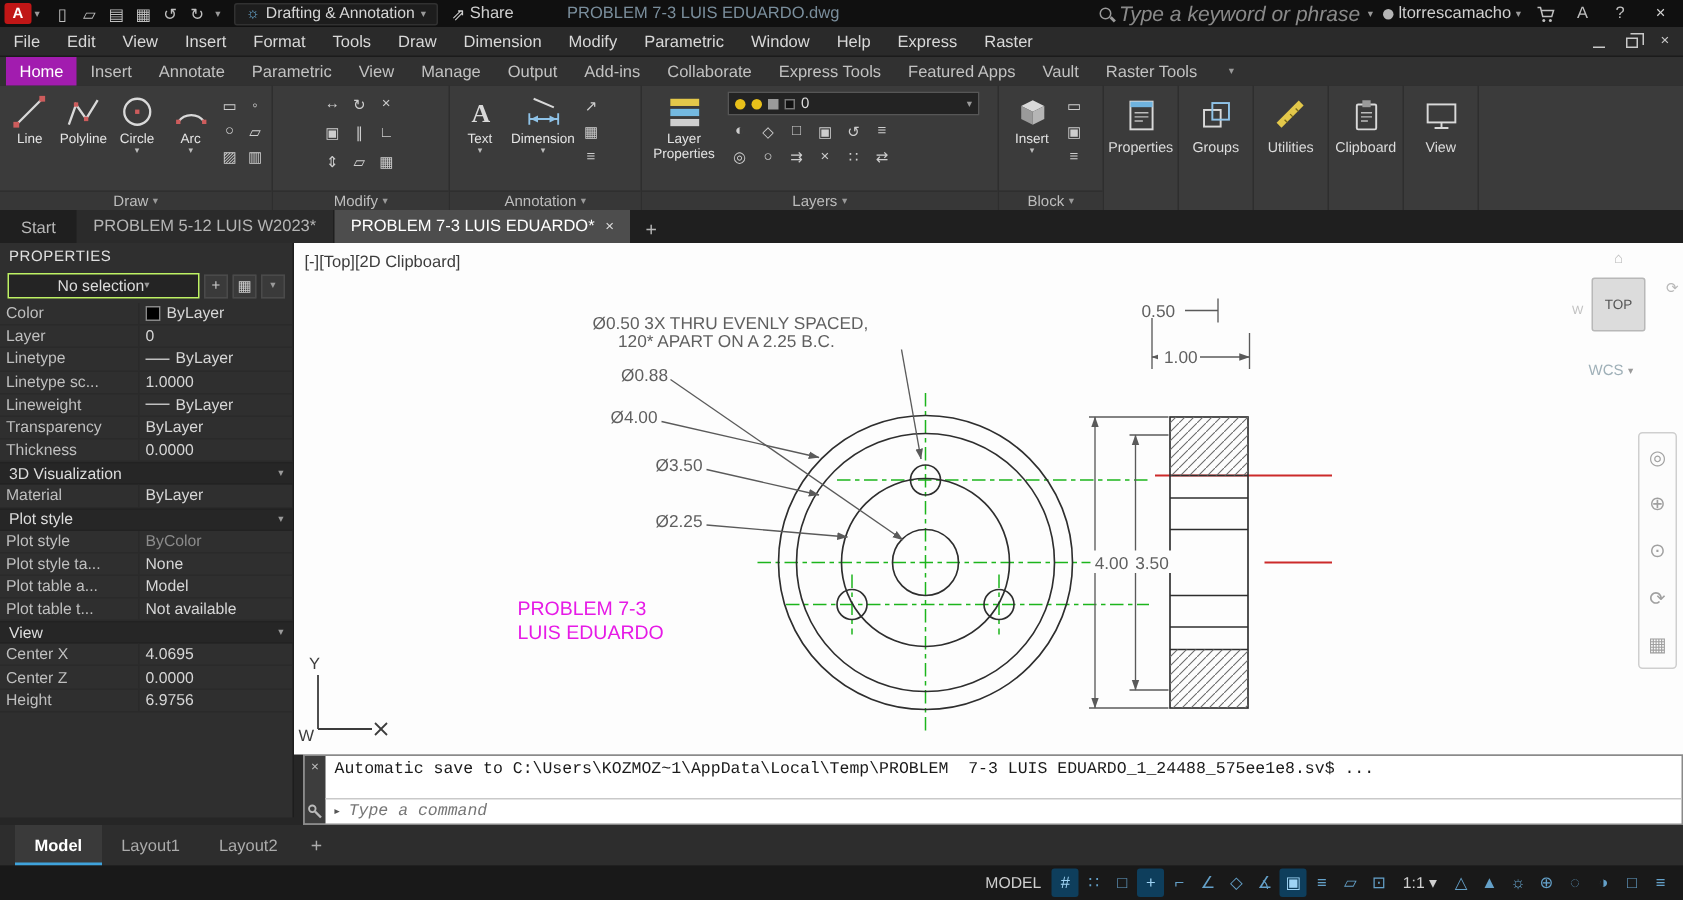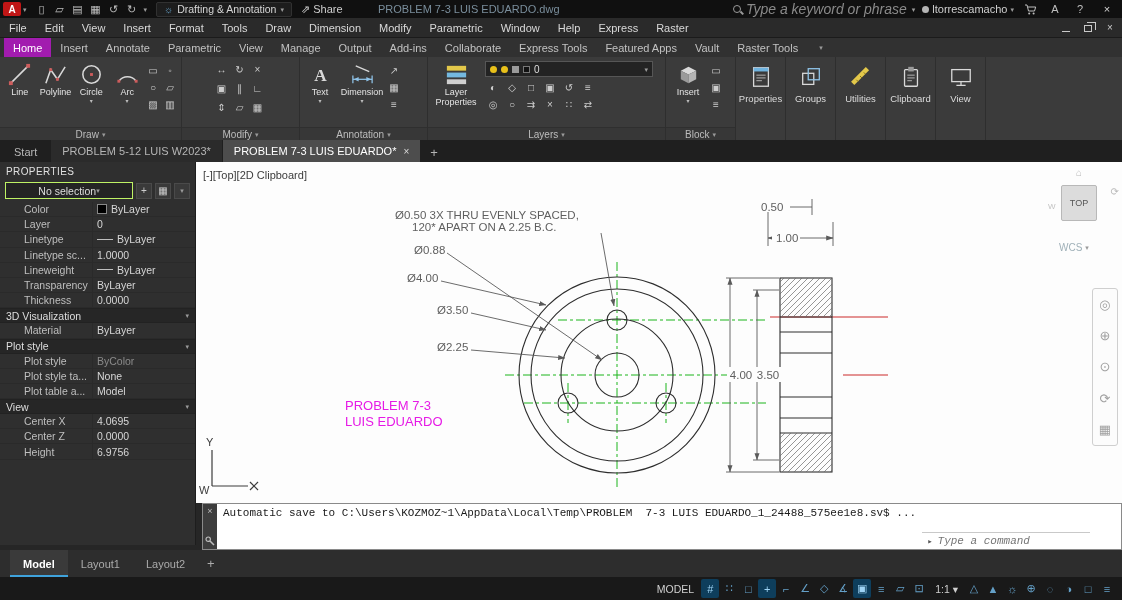--- a/index.html
+++ b/index.html
@@ -80,30 +80,30 @@
 #navbar{position:absolute;left:1092px;top:126px;width:26px;height:158px;background:rgba(252,252,252,.94);border:1px solid #cfcfcf;border-radius:3px;display:flex;flex-direction:column;align-items:center;justify-content:space-around;color:#a0a0a0;font-size:13px;z-index:3}
 .nav-item{width:22px;height:20px;display:flex;align-items:center;justify-content:center}
 
 #palette{position:absolute;left:0;top:162px;width:196px;height:383px;background:#2f2f2f;border-right:1px solid #1d1d1d;color:#c9c9c9;font-size:10.5px;display:flex;flex-direction:column;z-index:10}
 .pal-title{height:18px;display:flex;align-items:center;gap:5px;padding:0 6px;color:#e0e0e0;font-size:10px;letter-spacing:.4px}
 .sel-row{display:flex;align-items:center;gap:3px;padding:2px 5px 3px}
 .sel-combo{flex:1;height:17px;background:#242424;border:1px solid #bef264;display:flex;align-items:center;justify-content:center;padding:0 5px;color:#ddd}
 .sel-icon{width:16px;height:16px;background:#3a3a3a;border:1px solid #4a4a4a;display:flex;align-items:center;justify-content:center;color:#cddepx;color:#cdcdcd;font-size:10px}
 .sec-h{height:15px;background:#262626;display:flex;align-items:center;justify-content:space-between;padding:0 6px;color:#ddd;border-top:1px solid #222;border-bottom:1px solid #222}
 .prop-row{height:15.2px;display:flex;border-bottom:1px solid #2a2a2a}
-.prop-k{width:92px;padding-left:24px;display:flex;align-items:center;color:#bfbfbf;overflow:hidden;white-space:nowrap}
+.prop-k{width:92px;padding-left:4px;display:flex;align-items:center;color:#bfbfbf;overflow:hidden;white-space:nowrap}
 .prop-v{flex:1;display:flex;align-items:center;padding-left:4px;color:#d6d6d6;border-left:1px solid #2a2a2a;overflow:hidden;white-space:nowrap}
 .prop-v.dim{color:#8b8b8b}
 .prop-v.swatch::before{content:"";width:8px;height:8px;background:#000;border:1px solid #888;margin-right:4px;flex:none}
 .prop-v.linesample::before{content:"";width:16px;height:0;border-top:1px solid #c0c0c0;margin-right:4px;flex:none}
 
 #cmdpanel{position:absolute;left:202px;top:503px;width:920px;height:47px;background:#fff;border:1px solid #8a8a8a;display:flex;z-index:11}
 .cmd-grip{width:14px;background:#3d3d3d;display:flex;flex-direction:column;align-items:center;justify-content:space-between;padding:3px 0}
 .cmd-grip .gx{color:#bbb;font-size:9px;line-height:9px}
-.cmd-main{flex:1;display:flex;font-family:"Liberation Mono","DejaVu Sans Mono",monospace;font-size:11px;color:#1a1a1a;min-width:0}
+.cmd-main{flex:1;display:flex;flex-direction:column;font-family:"Liberation Mono","DejaVu Sans Mono",monospace;font-size:11px;color:#1a1a1a;min-width:0}
 .cmd-hist{padding:2px 6px 0;line-height:14px;white-space:pre;overflow:hidden}
 .cmd-input-row{margin-top:auto;height:17px;border-top:1px solid #c9c9c9;display:flex;align-items:center;padding:0 5px;gap:5px}
 .cmd-prompt{color:#555;font-size:9px}
 .cmd-input-row input{flex:1;border:none;outline:none;font-style:italic;font-size:11px;font-family:"Liberation Mono","DejaVu Sans Mono",monospace;color:#555;background:transparent}
 
 #layoutbar{position:absolute;left:0;top:550px;width:1122px;height:27px;background:#2d2d2d;display:flex;align-items:stretch;padding-left:10px;font-size:11px;color:#ababab;z-index:12}
 .ltab{padding:0 13px;display:flex;align-items:center}
 .ltab.active{color:#fff;background:#3a3a3a;box-shadow:inset 0 -2px 0 #3fa3dc;font-weight:bold}
 .lplus{display:flex;align-items:center;padding:0 9px;font-size:13px;color:#ababab}
 
@@ -840,20 +840,24 @@
         <div class="prop-row">
           <div class="prop-k">Plot style ta...</div>
           <div class="prop-v">None</div>
         </div>
 
         <div class="prop-row">
           <div class="prop-k">Plot table a...</div>
           <div class="prop-v">Model</div>
         </div>
 
+        <div class="prop-row">
+          <div class="prop-k">Plot table t...</div>
+          <div class="prop-v">Not available</div>
+        </div>
 
     </div>
 
     <div class="sec-h">
       <span>View</span>
       <span class="caret">▾</span>
     </div>
     <div>
 
         <div class="prop-row">

